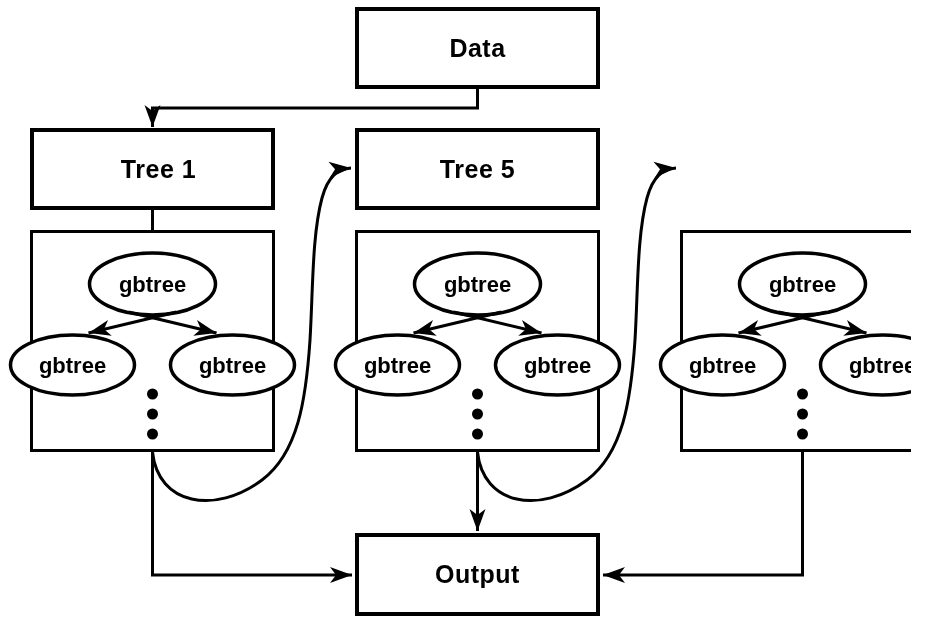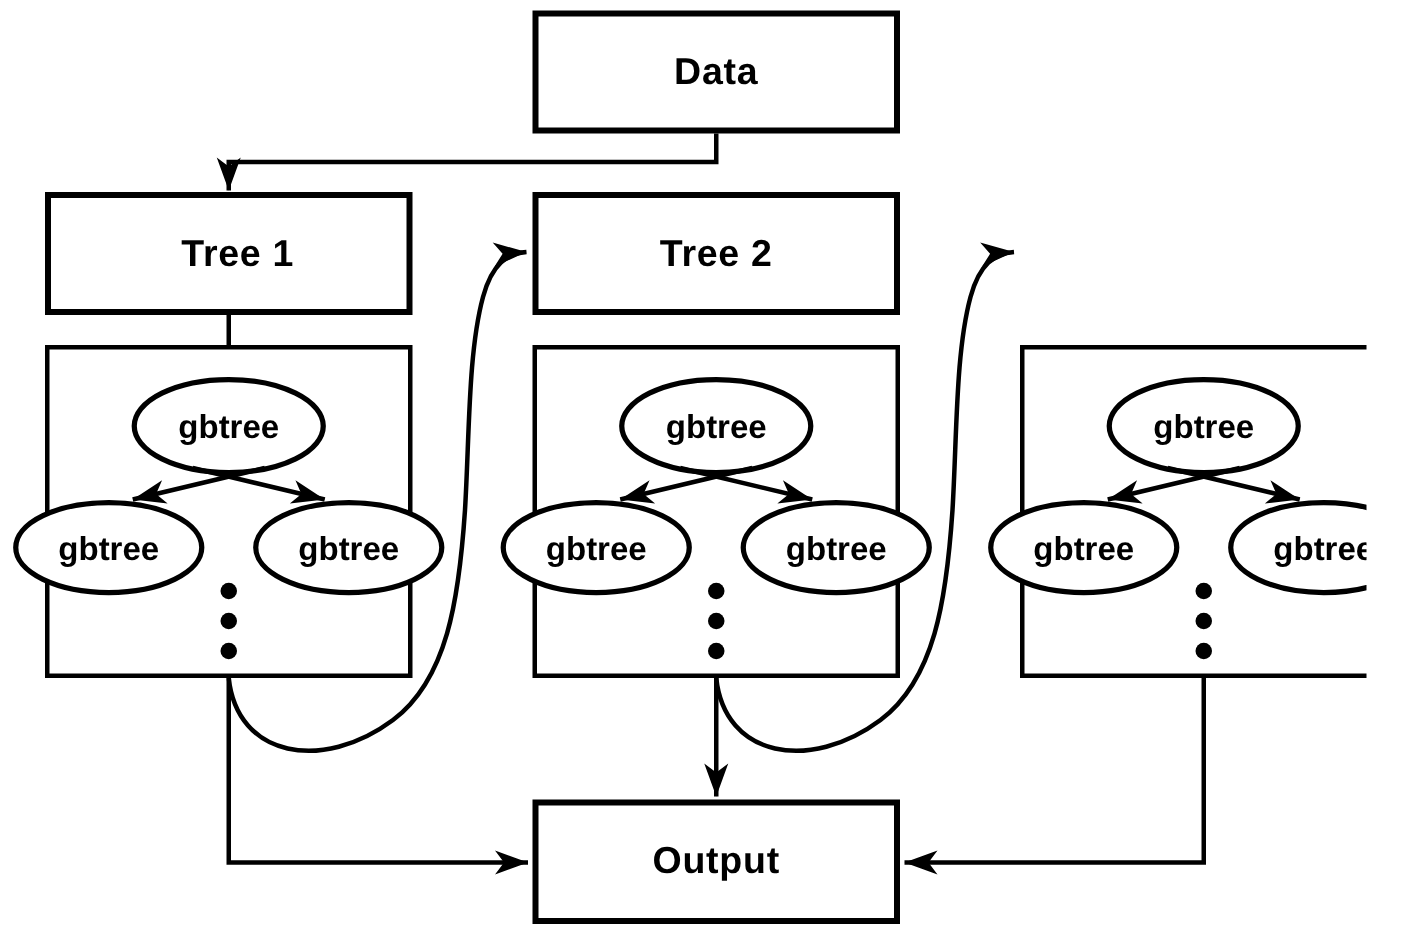--- a/index.html
+++ b/index.html
@@ -23,21 +23,21 @@
 <div class="canvas">
 
   <div class="box" style="left:355px;top:7px;width:245px;height:82px;">
     <span>Data</span>
   </div>
 
   <div class="box" style="left:30px;top:128px;width:245px;height:82px;padding-left:12px;">
     <span>Tree 1</span>
   </div>
   <div class="box" style="left:355px;top:128px;width:245px;height:82px;">
-    <span>Tree 2</span>
+    <span>Tree 5</span>
   </div>
 
   <div class="box container-box" style="left:30px;top:230px;width:245px;height:222px;"></div>
   <div class="box container-box" style="left:355px;top:230px;width:245px;height:222px;"></div>
   <div class="box container-box" style="left:680px;top:230px;width:245px;height:222px;"></div>
 
   <div class="box" style="left:355px;top:533px;width:245px;height:83px;">
     <span>Output</span>
   </div>
 

